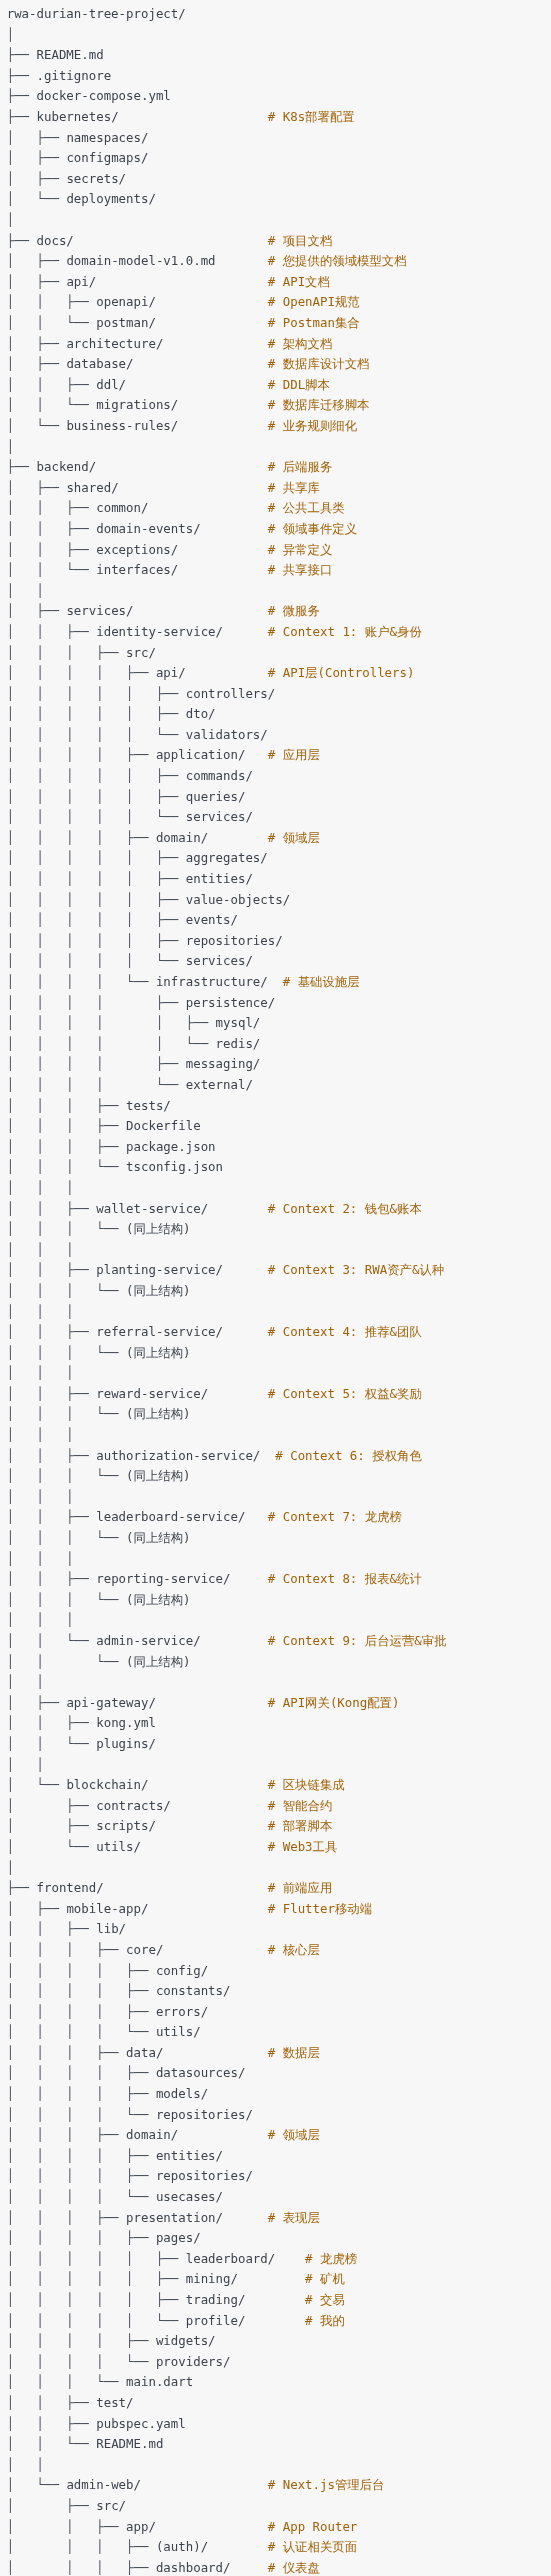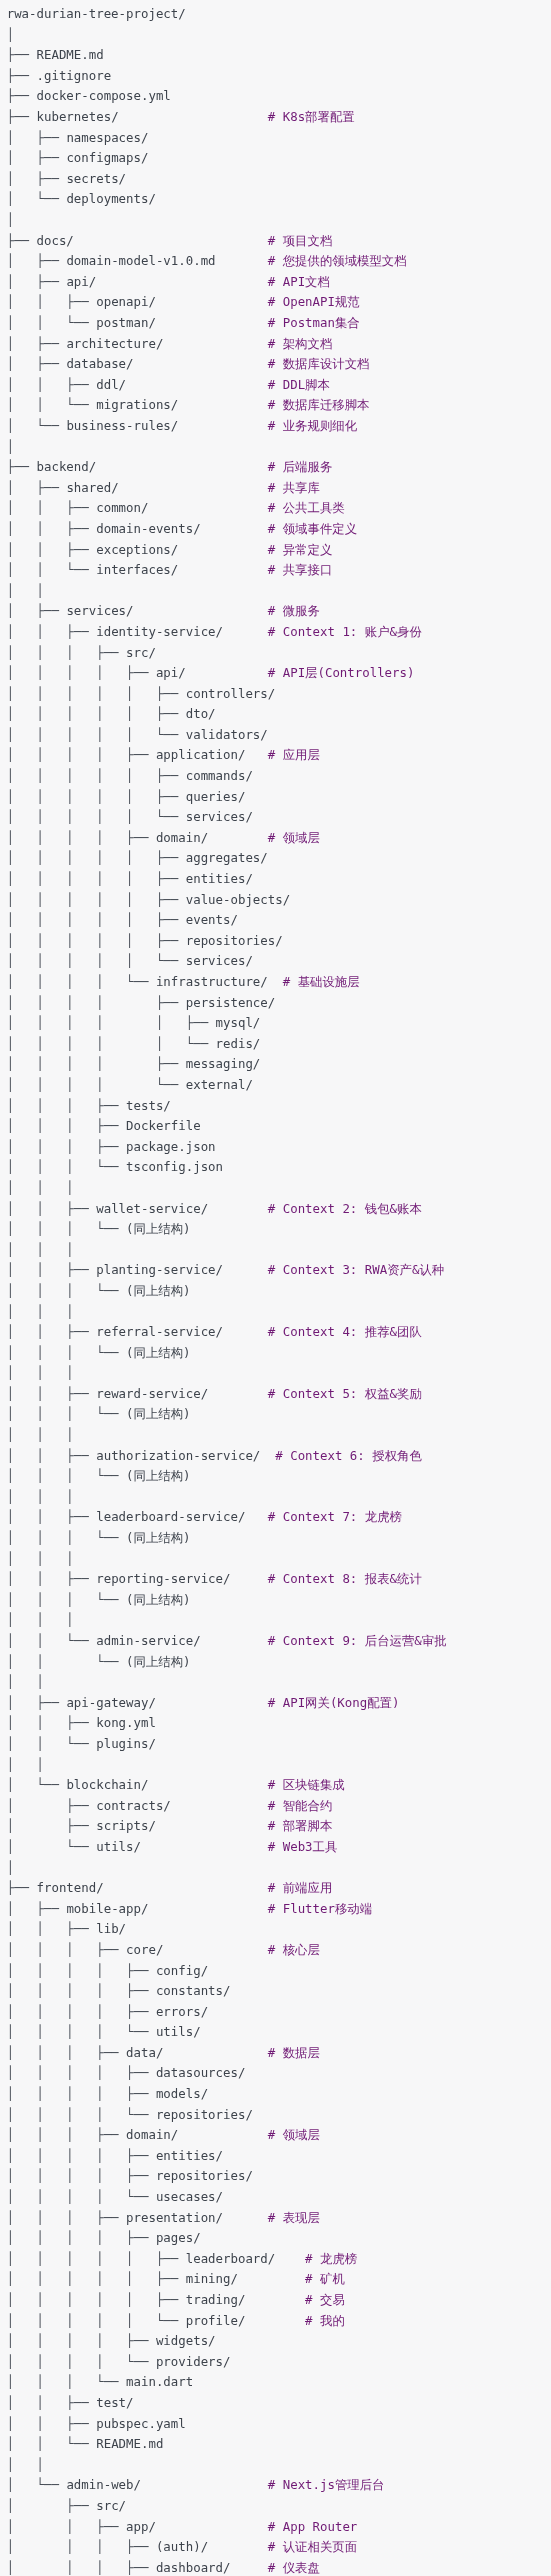--- a/index.html
+++ b/index.html
@@ -24,21 +24,21 @@
     height: 20.6px;
     white-space: pre;
   }
   .tree-prefix {
     color: #464c55;
   }
   .node-name {
     color: #3d434c;
   }
   .node-comment {
-    color: #701a75;
+    color: #a16207;
     margin-top: 17px;
   }
 </style>
 </head>
 <body style="background: rgb(247, 247, 248);">
 
 <div class="tree" style="color: rgb(61, 67, 76);"><div class="tree-line"><span class="tree-prefix"></span><span class="node-name">rwa-durian-tree-project/</span></div><div class="tree-line"><span class="tree-prefix">│</span></div><div class="tree-line"><span class="tree-prefix">├── </span><span class="node-name">README.md</span></div><div class="tree-line"><span class="tree-prefix">├── </span><span class="node-name">.gitignore</span></div><div class="tree-line"><span class="tree-prefix">├── </span><span class="node-name">docker-compose.yml</span></div><div class="tree-line"><span class="tree-prefix">├── </span><span class="node-name">kubernetes/</span>                    <span class="node-comment"># K8s部署配置</span></div><div class="tree-line"><span class="tree-prefix">│   ├── </span><span class="node-name">namespaces/</span></div><div class="tree-line"><span class="tree-prefix">│   ├── </span><span class="node-name">configmaps/</span></div><div class="tree-line"><span class="tree-prefix">│   ├── </span><span class="node-name">secrets/</span></div><div class="tree-line"><span class="tree-prefix">│   └── </span><span class="node-name">deployments/</span></div><div class="tree-line"><span class="tree-prefix">│</span></div><div class="tree-line"><span class="tree-prefix">├── </span><span class="node-name">docs/</span>                          <span class="node-comment"># 项目文档</span></div><div class="tree-line"><span class="tree-prefix">│   ├── </span><span class="node-name">domain-model-v1.0.md</span>       <span class="node-comment"># 您提供的领域模型文档</span></div><div class="tree-line"><span class="tree-prefix">│   ├── </span><span class="node-name">api/</span>                       <span class="node-comment"># API文档</span></div><div class="tree-line"><span class="tree-prefix">│   │   ├── </span><span class="node-name">openapi/</span>               <span class="node-comment"># OpenAPI规范</span></div><div class="tree-line"><span class="tree-prefix">│   │   └── </span><span class="node-name">postman/</span>               <span class="node-comment"># Postman集合</span></div><div class="tree-line"><span class="tree-prefix">│   ├── </span><span class="node-name">architecture/</span>              <span class="node-comment"># 架构文档</span></div><div class="tree-line"><span class="tree-prefix">│   ├── </span><span class="node-name">database/</span>                  <span class="node-comment"># 数据库设计文档</span></div><div class="tree-line"><span class="tree-prefix">│   │   ├── </span><span class="node-name">ddl/</span>                   <span class="node-comment"># DDL脚本</span></div><div class="tree-line"><span class="tree-prefix">│   │   └── </span><span class="node-name">migrations/</span>            <span class="node-comment"># 数据库迁移脚本</span></div><div class="tree-line"><span class="tree-prefix">│   └── </span><span class="node-name">business-rules/</span>            <span class="node-comment"># 业务规则细化</span></div><div class="tree-line"><span class="tree-prefix">│</span></div><div class="tree-line"><span class="tree-prefix">├── </span><span class="node-name">backend/</span>                       <span class="node-comment"># 后端服务</span></div><div class="tree-line"><span class="tree-prefix">│   ├── </span><span class="node-name">shared/</span>                    <span class="node-comment"># 共享库</span></div><div class="tree-line"><span class="tree-prefix">│   │   ├── </span><span class="node-name">common/</span>                <span class="node-comment"># 公共工具类</span></div><div class="tree-line"><span class="tree-prefix">│   │   ├── </span><span class="node-name">domain-events/</span>         <span class="node-comment"># 领域事件定义</span></div><div class="tree-line"><span class="tree-prefix">│   │   ├── </span><span class="node-name">exceptions/</span>            <span class="node-comment"># 异常定义</span></div><div class="tree-line"><span class="tree-prefix">│   │   └── </span><span class="node-name">interfaces/</span>            <span class="node-comment"># 共享接口</span></div><div class="tree-line"><span class="tree-prefix">│   │</span></div><div class="tree-line"><span class="tree-prefix">│   ├── </span><span class="node-name">services/</span>                  <span class="node-comment"># 微服务</span></div><div class="tree-line"><span class="tree-prefix">│   │   ├── </span><span class="node-name">identity-service/</span>      <span class="node-comment"># Context 1: 账户&amp;身份</span></div><div class="tree-line"><span class="tree-prefix">│   │   │   ├── </span><span class="node-name">src/</span></div><div class="tree-line"><span class="tree-prefix">│   │   │   │   ├── </span><span class="node-name">api/</span>           <span class="node-comment"># API层(Controllers)</span></div><div class="tree-line"><span class="tree-prefix">│   │   │   │   │   ├── </span><span class="node-name">controllers/</span></div><div class="tree-line"><span class="tree-prefix">│   │   │   │   │   ├── </span><span class="node-name">dto/</span></div><div class="tree-line"><span class="tree-prefix">│   │   │   │   │   └── </span><span class="node-name">validators/</span></div><div class="tree-line"><span class="tree-prefix">│   │   │   │   ├── </span><span class="node-name">application/</span>   <span class="node-comment"># 应用层</span></div><div class="tree-line"><span class="tree-prefix">│   │   │   │   │   ├── </span><span class="node-name">commands/</span></div><div class="tree-line"><span class="tree-prefix">│   │   │   │   │   ├── </span><span class="node-name">queries/</span></div><div class="tree-line"><span class="tree-prefix">│   │   │   │   │   └── </span><span class="node-name">services/</span></div><div class="tree-line"><span class="tree-prefix">│   │   │   │   ├── </span><span class="node-name">domain/</span>        <span class="node-comment"># 领域层</span></div><div class="tree-line"><span class="tree-prefix">│   │   │   │   │   ├── </span><span class="node-name">aggregates/</span></div><div class="tree-line"><span class="tree-prefix">│   │   │   │   │   ├── </span><span class="node-name">entities/</span></div><div class="tree-line"><span class="tree-prefix">│   │   │   │   │   ├── </span><span class="node-name">value-objects/</span></div><div class="tree-line"><span class="tree-prefix">│   │   │   │   │   ├── </span><span class="node-name">events/</span></div><div class="tree-line"><span class="tree-prefix">│   │   │   │   │   ├── </span><span class="node-name">repositories/</span></div><div class="tree-line"><span class="tree-prefix">│   │   │   │   │   └── </span><span class="node-name">services/</span></div><div class="tree-line"><span class="tree-prefix">│   │   │   │   └── </span><span class="node-name">infrastructure/</span>  <span class="node-comment"># 基础设施层</span></div><div class="tree-line"><span class="tree-prefix">│   │   │   │       ├── </span><span class="node-name">persistence/</span></div><div class="tree-line"><span class="tree-prefix">│   │   │   │       │   ├── </span><span class="node-name">mysql/</span></div><div class="tree-line"><span class="tree-prefix">│   │   │   │       │   └── </span><span class="node-name">redis/</span></div><div class="tree-line"><span class="tree-prefix">│   │   │   │       ├── </span><span class="node-name">messaging/</span></div><div class="tree-line"><span class="tree-prefix">│   │   │   │       └── </span><span class="node-name">external/</span></div><div class="tree-line"><span class="tree-prefix">│   │   │   ├── </span><span class="node-name">tests/</span></div><div class="tree-line"><span class="tree-prefix">│   │   │   ├── </span><span class="node-name">Dockerfile</span></div><div class="tree-line"><span class="tree-prefix">│   │   │   ├── </span><span class="node-name">package.json</span></div><div class="tree-line"><span class="tree-prefix">│   │   │   └── </span><span class="node-name">tsconfig.json</span></div><div class="tree-line"><span class="tree-prefix">│   │   │</span></div><div class="tree-line"><span class="tree-prefix">│   │   ├── </span><span class="node-name">wallet-service/</span>        <span class="node-comment"># Context 2: 钱包&amp;账本</span></div><div class="tree-line"><span class="tree-prefix">│   │   │   └── </span><span class="node-name">(同上结构)</span></div><div class="tree-line"><span class="tree-prefix">│   │   │</span></div><div class="tree-line"><span class="tree-prefix">│   │   ├── </span><span class="node-name">planting-service/</span>      <span class="node-comment"># Context 3: RWA资产&amp;认种</span></div><div class="tree-line"><span class="tree-prefix">│   │   │   └── </span><span class="node-name">(同上结构)</span></div><div class="tree-line"><span class="tree-prefix">│   │   │</span></div><div class="tree-line"><span class="tree-prefix">│   │   ├── </span><span class="node-name">referral-service/</span>      <span class="node-comment"># Context 4: 推荐&amp;团队</span></div><div class="tree-line"><span class="tree-prefix">│   │   │   └── </span><span class="node-name">(同上结构)</span></div><div class="tree-line"><span class="tree-prefix">│   │   │</span></div><div class="tree-line"><span class="tree-prefix">│   │   ├── </span><span class="node-name">reward-service/</span>        <span class="node-comment"># Context 5: 权益&amp;奖励</span></div><div class="tree-line"><span class="tree-prefix">│   │   │   └── </span><span class="node-name">(同上结构)</span></div><div class="tree-line"><span class="tree-prefix">│   │   │</span></div><div class="tree-line"><span class="tree-prefix">│   │   ├── </span><span class="node-name">authorization-service/</span>  <span class="node-comment"># Context 6: 授权角色</span></div><div class="tree-line"><span class="tree-prefix">│   │   │   └── </span><span class="node-name">(同上结构)</span></div><div class="tree-line"><span class="tree-prefix">│   │   │</span></div><div class="tree-line"><span class="tree-prefix">│   │   ├── </span><span class="node-name">leaderboard-service/</span>   <span class="node-comment"># Context 7: 龙虎榜</span></div><div class="tree-line"><span class="tree-prefix">│   │   │   └── </span><span class="node-name">(同上结构)</span></div><div class="tree-line"><span class="tree-prefix">│   │   │</span></div><div class="tree-line"><span class="tree-prefix">│   │   ├── </span><span class="node-name">reporting-service/</span>     <span class="node-comment"># Context 8: 报表&amp;统计</span></div><div class="tree-line"><span class="tree-prefix">│   │   │   └── </span><span class="node-name">(同上结构)</span></div><div class="tree-line"><span class="tree-prefix">│   │   │</span></div><div class="tree-line"><span class="tree-prefix">│   │   └── </span><span class="node-name">admin-service/</span>         <span class="node-comment"># Context 9: 后台运营&amp;审批</span></div><div class="tree-line"><span class="tree-prefix">│   │       └── </span><span class="node-name">(同上结构)</span></div><div class="tree-line"><span class="tree-prefix">│   │</span></div><div class="tree-line"><span class="tree-prefix">│   ├── </span><span class="node-name">api-gateway/</span>               <span class="node-comment"># API网关(Kong配置)</span></div><div class="tree-line"><span class="tree-prefix">│   │   ├── </span><span class="node-name">kong.yml</span></div><div class="tree-line"><span class="tree-prefix">│   │   └── </span><span class="node-name">plugins/</span></div><div class="tree-line"><span class="tree-prefix">│   │</span></div><div class="tree-line"><span class="tree-prefix">│   └── </span><span class="node-name">blockchain/</span>                <span class="node-comment"># 区块链集成</span></div><div class="tree-line"><span class="tree-prefix">│       ├── </span><span class="node-name">contracts/</span>             <span class="node-comment"># 智能合约</span></div><div class="tree-line"><span class="tree-prefix">│       ├── </span><span class="node-name">scripts/</span>               <span class="node-comment"># 部署脚本</span></div><div class="tree-line"><span class="tree-prefix">│       └── </span><span class="node-name">utils/</span>                 <span class="node-comment"># Web3工具</span></div><div class="tree-line"><span class="tree-prefix">│</span></div><div class="tree-line"><span class="tree-prefix">├── </span><span class="node-name">frontend/</span>                      <span class="node-comment"># 前端应用</span></div><div class="tree-line"><span class="tree-prefix">│   ├── </span><span class="node-name">mobile-app/</span>                <span class="node-comment"># Flutter移动端</span></div><div class="tree-line"><span class="tree-prefix">│   │   ├── </span><span class="node-name">lib/</span></div><div class="tree-line"><span class="tree-prefix">│   │   │   ├── </span><span class="node-name">core/</span>              <span class="node-comment"># 核心层</span></div><div class="tree-line"><span class="tree-prefix">│   │   │   │   ├── </span><span class="node-name">config/</span></div><div class="tree-line"><span class="tree-prefix">│   │   │   │   ├── </span><span class="node-name">constants/</span></div><div class="tree-line"><span class="tree-prefix">│   │   │   │   ├── </span><span class="node-name">errors/</span></div><div class="tree-line"><span class="tree-prefix">│   │   │   │   └── </span><span class="node-name">utils/</span></div><div class="tree-line"><span class="tree-prefix">│   │   │   ├── </span><span class="node-name">data/</span>              <span class="node-comment"># 数据层</span></div><div class="tree-line"><span class="tree-prefix">│   │   │   │   ├── </span><span class="node-name">datasources/</span></div><div class="tree-line"><span class="tree-prefix">│   │   │   │   ├── </span><span class="node-name">models/</span></div><div class="tree-line"><span class="tree-prefix">│   │   │   │   └── </span><span class="node-name">repositories/</span></div><div class="tree-line"><span class="tree-prefix">│   │   │   ├── </span><span class="node-name">domain/</span>            <span class="node-comment"># 领域层</span></div><div class="tree-line"><span class="tree-prefix">│   │   │   │   ├── </span><span class="node-name">entities/</span></div><div class="tree-line"><span class="tree-prefix">│   │   │   │   ├── </span><span class="node-name">repositories/</span></div><div class="tree-line"><span class="tree-prefix">│   │   │   │   └── </span><span class="node-name">usecases/</span></div><div class="tree-line"><span class="tree-prefix">│   │   │   ├── </span><span class="node-name">presentation/</span>      <span class="node-comment"># 表现层</span></div><div class="tree-line"><span class="tree-prefix">│   │   │   │   ├── </span><span class="node-name">pages/</span></div><div class="tree-line"><span class="tree-prefix">│   │   │   │   │   ├── </span><span class="node-name">leaderboard/</span>    <span class="node-comment"># 龙虎榜</span></div><div class="tree-line"><span class="tree-prefix">│   │   │   │   │   ├── </span><span class="node-name">mining/</span>         <span class="node-comment"># 矿机</span></div><div class="tree-line"><span class="tree-prefix">│   │   │   │   │   ├── </span><span class="node-name">trading/</span>        <span class="node-comment"># 交易</span></div><div class="tree-line"><span class="tree-prefix">│   │   │   │   │   └── </span><span class="node-name">profile/</span>        <span class="node-comment"># 我的</span></div><div class="tree-line"><span class="tree-prefix">│   │   │   │   ├── </span><span class="node-name">widgets/</span></div><div class="tree-line"><span class="tree-prefix">│   │   │   │   └── </span><span class="node-name">providers/</span></div><div class="tree-line"><span class="tree-prefix">│   │   │   └── </span><span class="node-name">main.dart</span></div><div class="tree-line"><span class="tree-prefix">│   │   ├── </span><span class="node-name">test/</span></div><div class="tree-line"><span class="tree-prefix">│   │   ├── </span><span class="node-name">pubspec.yaml</span></div><div class="tree-line"><span class="tree-prefix">│   │   └── </span><span class="node-name">README.md</span></div><div class="tree-line"><span class="tree-prefix">│   │</span></div><div class="tree-line"><span class="tree-prefix">│   └── </span><span class="node-name">admin-web/</span>                 <span class="node-comment"># Next.js管理后台</span></div><div class="tree-line"><span class="tree-prefix">│       ├── </span><span class="node-name">src/</span></div><div class="tree-line"><span class="tree-prefix">│       │   ├── </span><span class="node-name">app/</span>               <span class="node-comment"># App Router</span></div><div class="tree-line"><span class="tree-prefix">│       │   │   ├── </span><span class="node-name">(auth)/</span>        <span class="node-comment"># 认证相关页面</span></div><div class="tree-line"><span class="tree-prefix">│       │   │   ├── </span><span class="node-name">dashboard/</span>     <span class="node-comment"># 仪表盘</span></div></div>
 
 
 </body></html>

